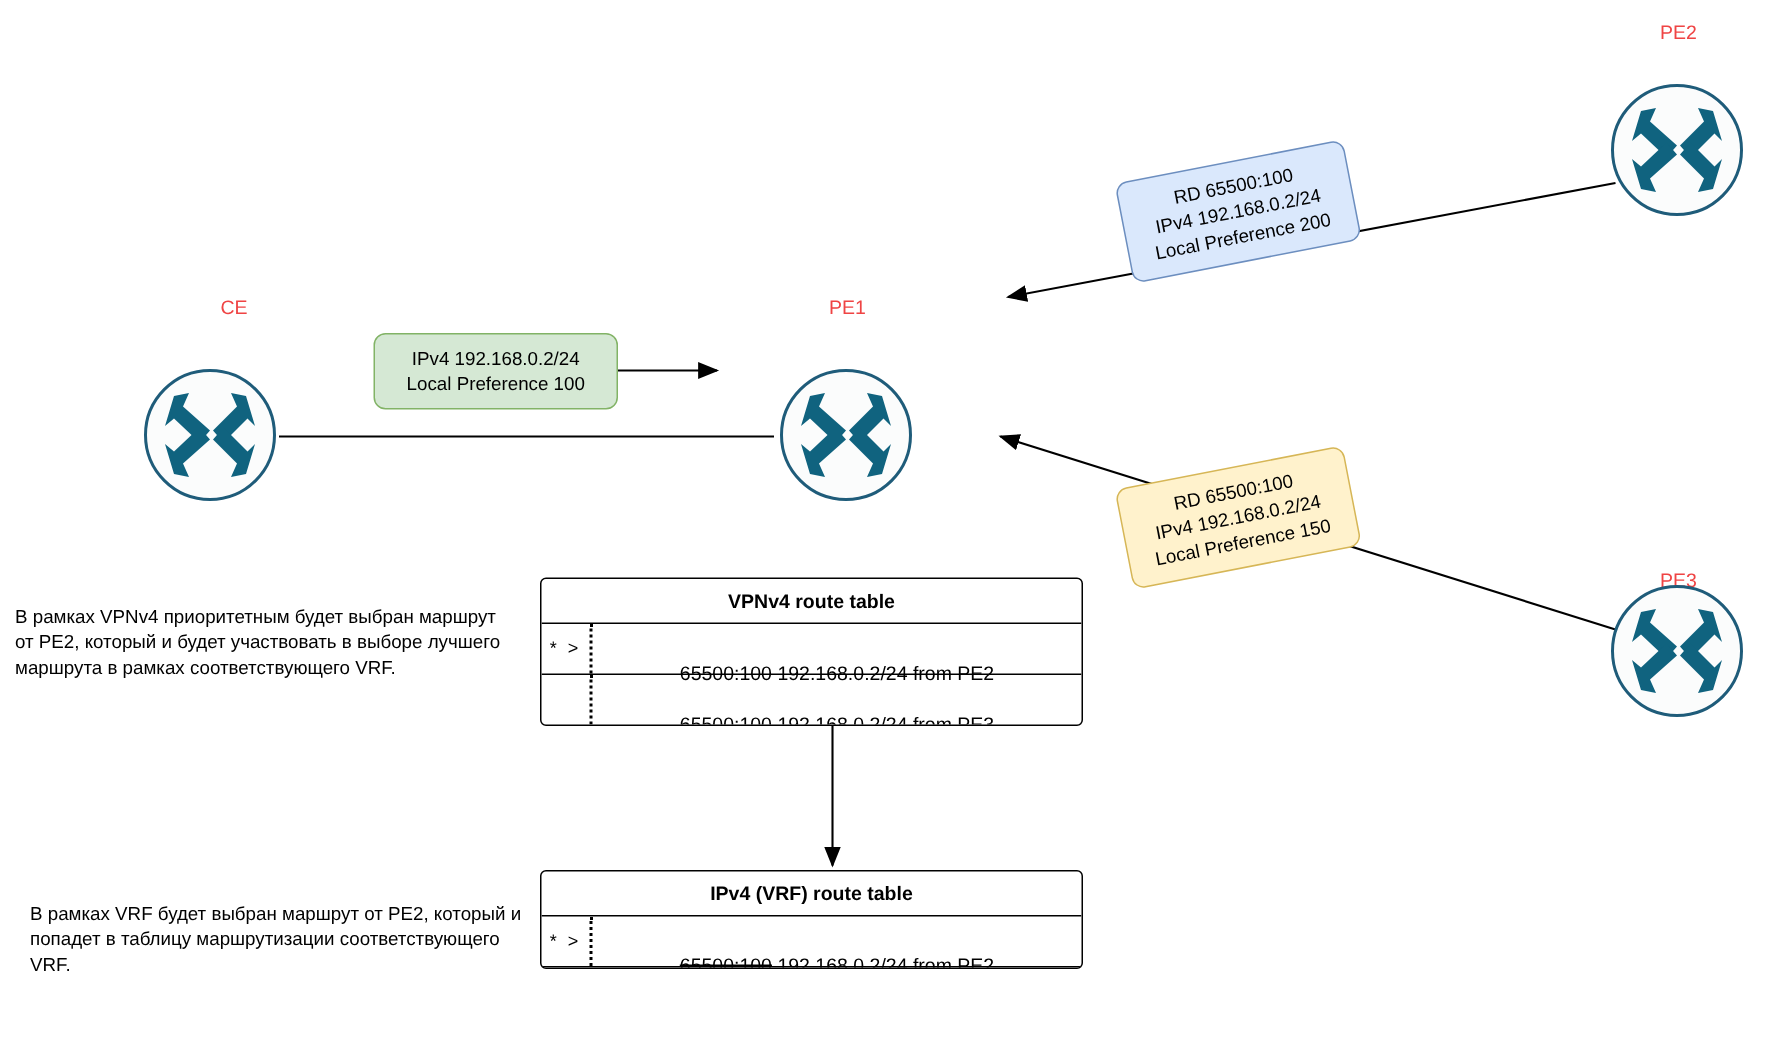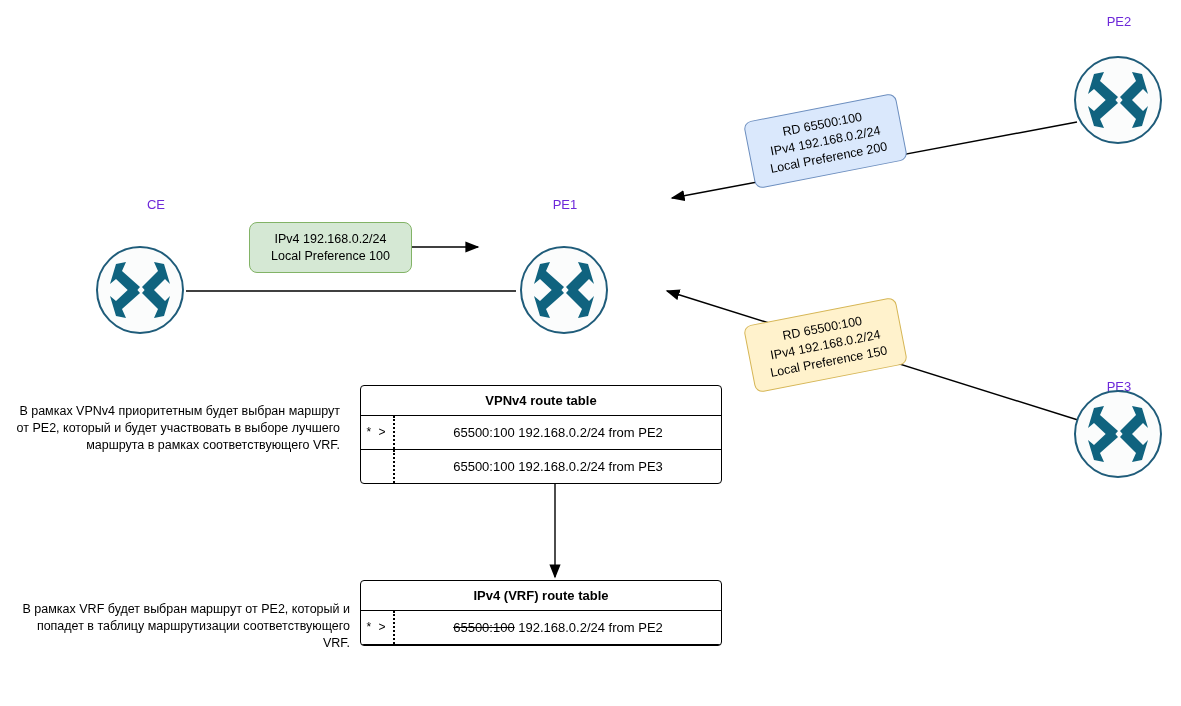--- a/index.html
+++ b/index.html
@@ -33,21 +33,21 @@
     border-radius: 50%;
     background: #fbfcfc;
     box-sizing: border-box;
   }
   .router svg { position: absolute; left: 0; top: 0; }
   .node-label {
     position: absolute;
     width: 120px;
     text-align: center;
     font-size: 13px;
-    color: #6d28d9;
+    color: #ef4444;
     white-space: nowrap;
   }
 
   
   .callout {
     position: absolute;
     box-sizing: border-box;
     border-radius: 8px;
     font-size: 12.5px;
     line-height: 17px;
@@ -107,33 +107,33 @@
   }
   .rt .dots {
     position: absolute;
     left: 32px; top: 0;
     width: 0;
     height: 100%;
     border-left: 2px dotted #000;
   }
   .rt .cell {
     position: absolute;
-    left: 34px; right: 0; top: 0;
+    left: 34px; right: 0; top: 16px;
     text-align: center;
     white-space: nowrap;
   }
   .strike { text-decoration: line-through; }
 
   
   .note {
     position: absolute;
     width: 330px;
     font-size: 12.5px;
     line-height: 17px;
-    text-align: right;
+    text-align: left;
     color: #000;
   }
 
   
   #links { position: absolute; left: 0; top: 0; }
 </style>
 </head>
 <body>
 
 <div id="canvas">

